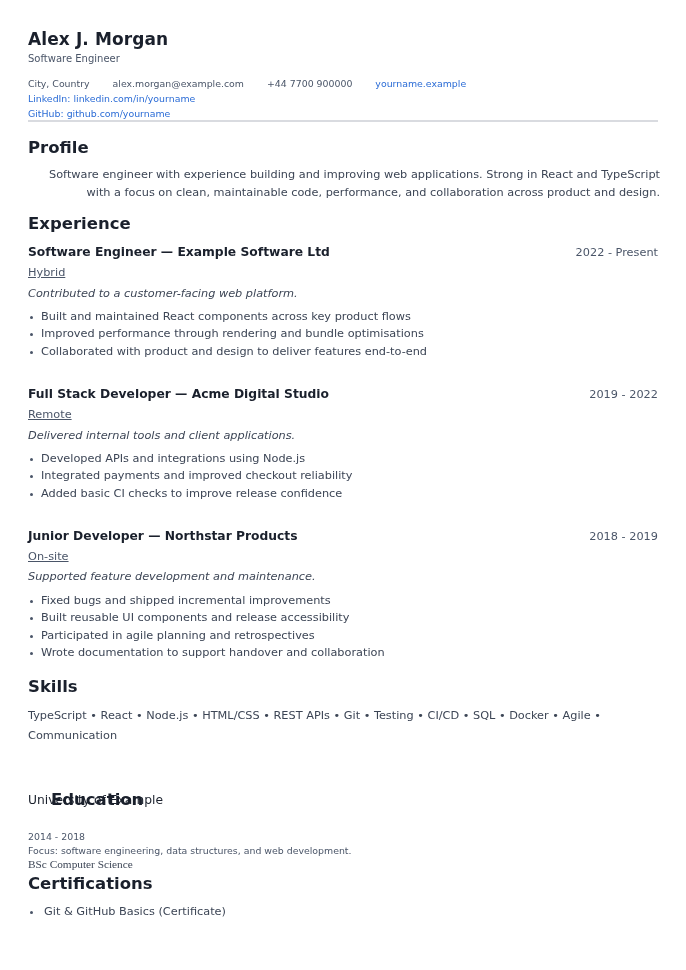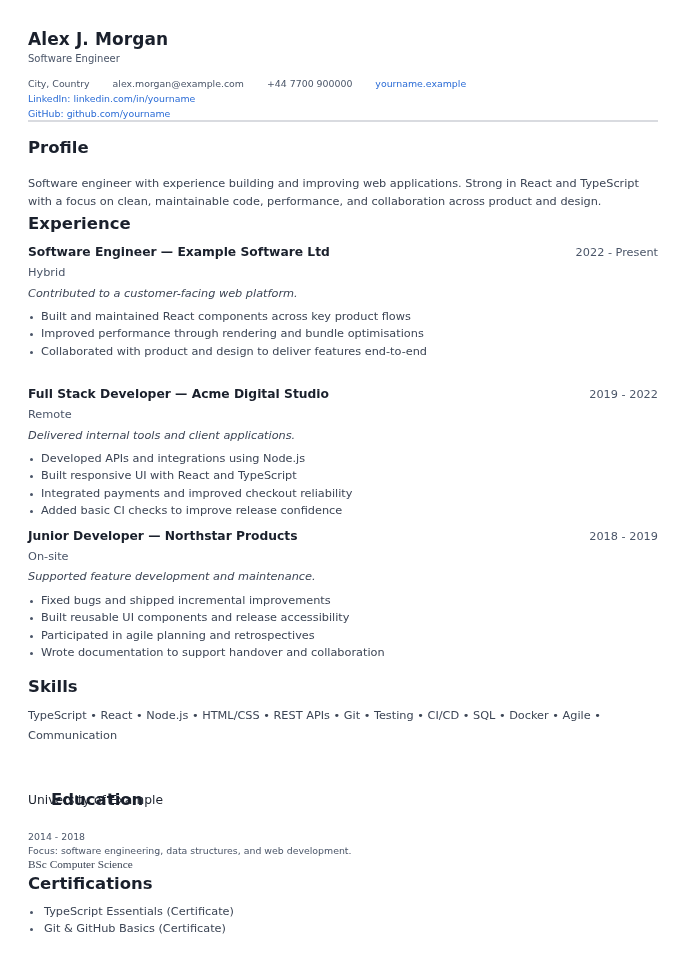--- a/index.html
+++ b/index.html
@@ -38,21 +38,21 @@
     .job-title {
       position: absolute; left: 28px;
       font-size: 12.3px; font-weight: bold; color: #1a202c;
     }
     .job-date {
       position: absolute; right: 28px;
       font-size: 11.3px; color: #4a5568;
     }
     .job-mode {
       position: absolute; left: 28px;
-      font-size: 11.3px; color: #4a5568;
+      font-size: 11.3px; color: #4a5568; text-decoration: underline;
     }
     .job-summary {
       position: absolute; left: 28px;
       font-size: 11.3px; font-style: italic; color: #3c4555;
     }
     ul.bullets {
       position: absolute; left: 28px; margin: 0; padding: 0; list-style: none;
       font-size: 11.3px; line-height: 17.3px; color: #3c4555;
     }
     ul.bullets li { position: relative; padding-left: 13px; white-space: nowrap; }
@@ -94,41 +94,40 @@
     <span>City, Country</span>
     <span>alex.morgan@example.com</span>
     <span>+44 7700 900000</span>
     <span class="link">yourname.example</span>
     <span class="link">LinkedIn: linkedin.com/in/yourname</span><br>
     <span class="link">GitHub: github.com/yourname</span>
   </div>
   <div class="rule"></div>
 
   <div class="h2" style="top:138px;">Profile</div>
-  <div class="para" style="top:175px;">Software engineer with experience building and improving web applications. Strong in React and TypeScript with a focus on clean, maintainable code, performance, and collaboration across product and design.</div>
+  <div class="para" style="top:166px;text-align:right;">Software engineer with experience building and improving web applications. Strong in React and TypeScript with a focus on clean, maintainable code, performance, and collaboration across product and design.</div>
 
   <div class="h2" style="top:214px;">Experience</div>
 
   <div class="job-title" style="top:245px;">Software Engineer — Example Software Ltd</div>
   <div class="job-date" style="top:246px;">2022 - Present</div>
   <div class="job-mode" style="top:266px;">Hybrid</div>
   <div class="job-summary" style="top:287px;">Contributed to a customer-facing web platform.</div>
   <ul class="bullets" style="top:308px;">
     <li>Built and maintained React components across key product flows</li>
     <li>Improved performance through rendering and bundle optimisations</li>
     <li>Collaborated with product and design to deliver features end-to-end</li>
   </ul>
 
   <div class="job-title" style="top:387px;">Full Stack Developer — Acme Digital Studio</div>
   <div class="job-date" style="top:388px;">2019 - 2022</div>
   <div class="job-mode" style="top:408px;">Remote</div>
   <div class="job-summary" style="top:429px;">Delivered internal tools and client applications.</div>
   <ul class="bullets" style="top:450px;">
     <li>Developed APIs and integrations using Node.js</li>
-    <li>Built responsive UI with React and TypeScript</li>
     <li>Integrated payments and improved checkout reliability</li>
     <li>Added basic CI checks to improve release confidence</li>
   </ul>
 
   <div class="job-title" style="top:529px;">Junior Developer — Northstar Products</div>
   <div class="job-date" style="top:530px;">2018 - 2019</div>
   <div class="job-mode" style="top:550px;">On-site</div>
   <div class="job-summary" style="top:570px;">Supported feature development and maintenance.</div>
   <ul class="bullets" style="top:592px;">
     <li>Fixed bugs and shipped incremental improvements</li>
@@ -141,17 +140,16 @@
   <div class="skills" style="top:706px;">TypeScript • React • Node.js • HTML/CSS • REST APIs • Git • Testing • CI/CD • SQL • Docker • Agile • Communication</div>
 
   <div class="h2" style="top:790px;margin-left:23px;">Education</div>
   <div class="edu-school" style="top:793px;">University of Example</div>
   <div class="edu-degree" style="top:858px;font-family:Liberation Serif, serif;">BSc Computer Science</div>
   <div class="edu-dates" style="top:831px;">2014 - 2018</div>
   <div class="edu-focus" style="top:845px;">Focus: software engineering, data structures, and web development.</div>
 
   <div class="h2" style="top:874px;text-align:center;">Certifications</div>
   <ul class="certs" style="top:903px;">
-    <li>TypeScript Essentials (Certificate)</li>
     <li>Git &amp; GitHub Basics (Certificate)</li>
   </ul>
 
 </div>
 
 </body></html>

